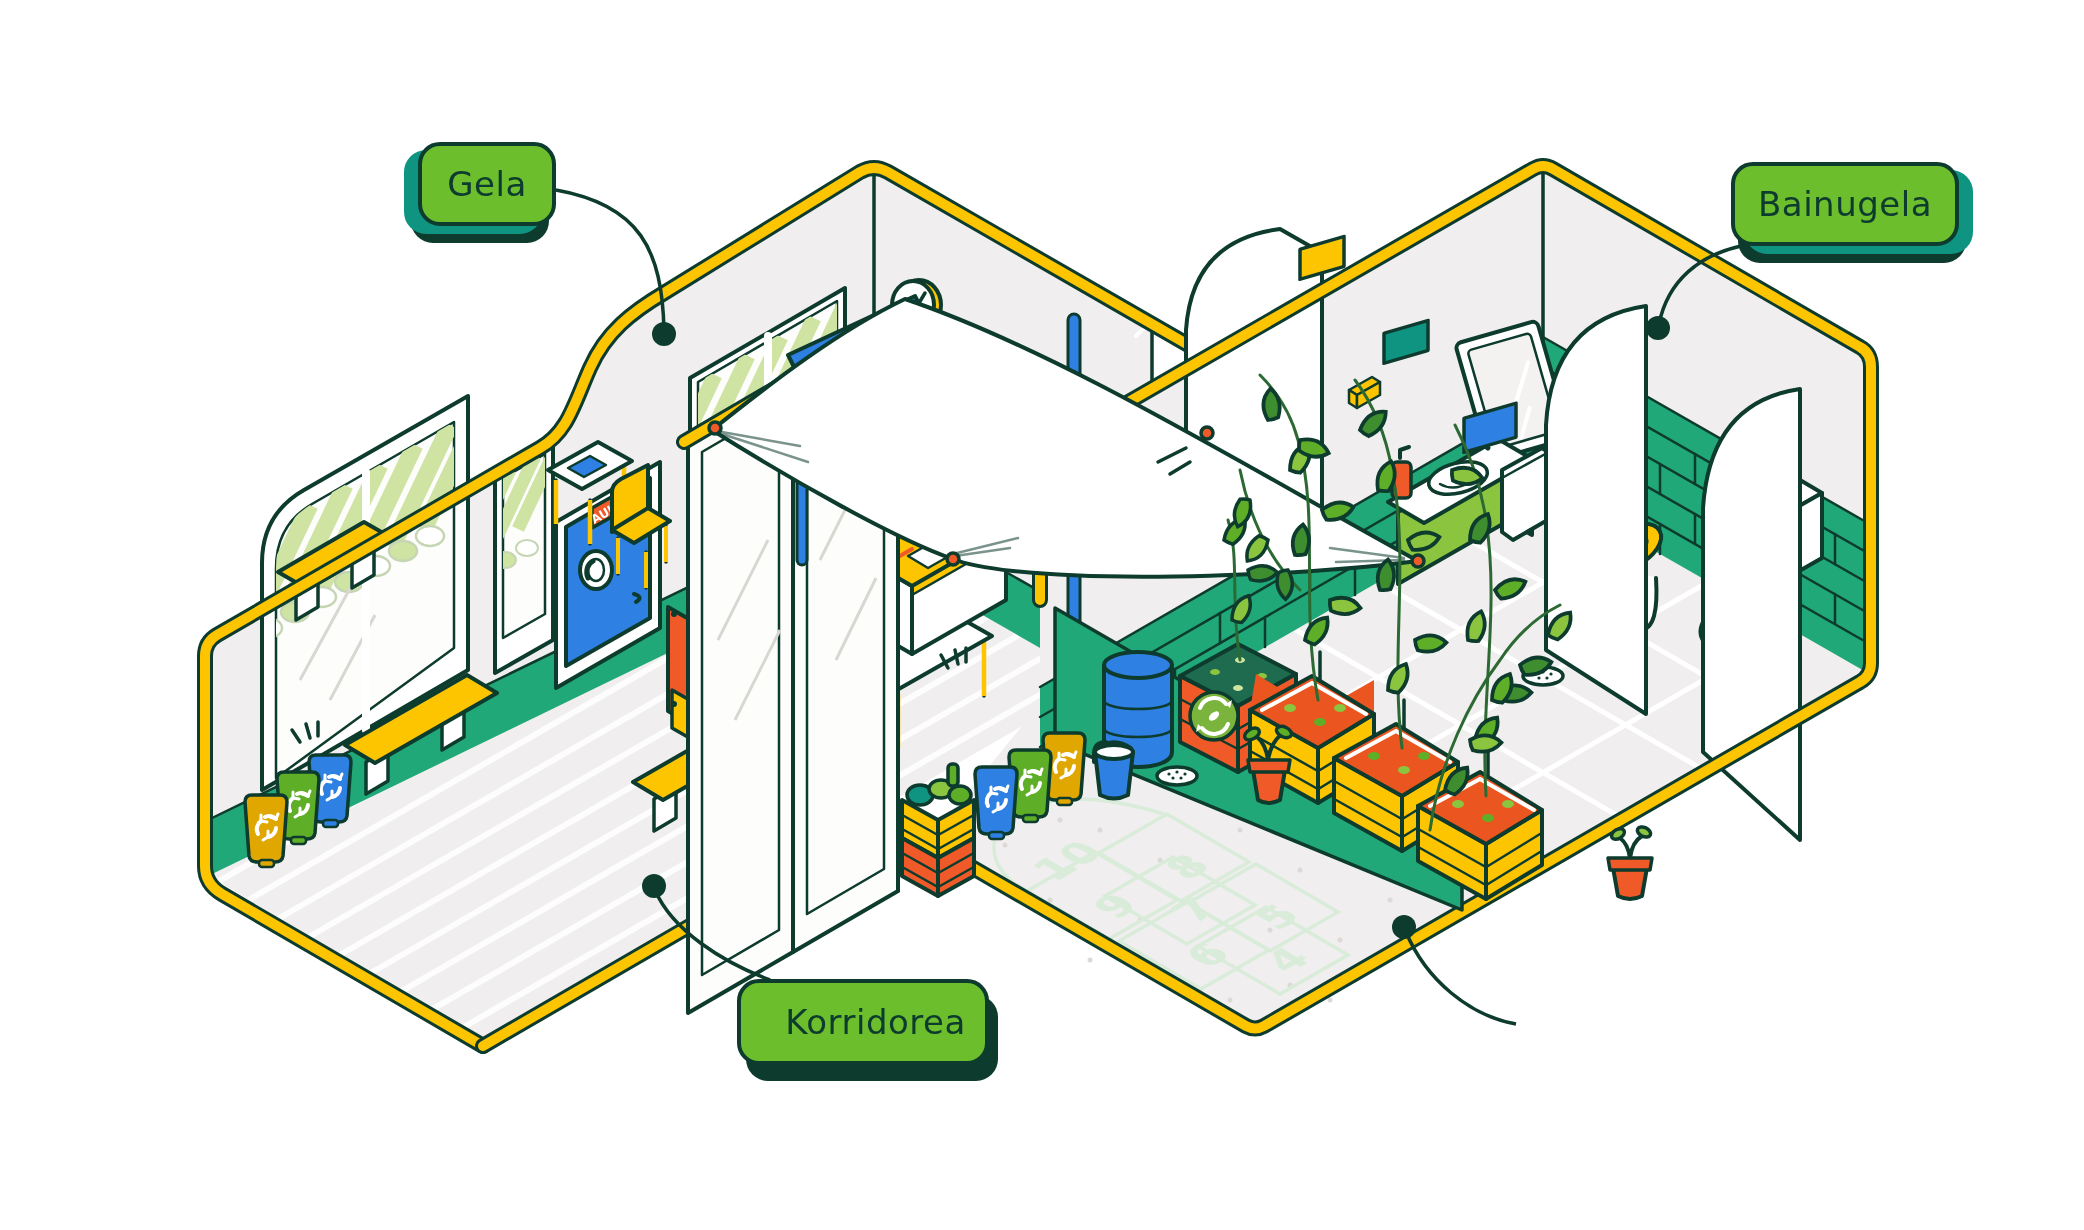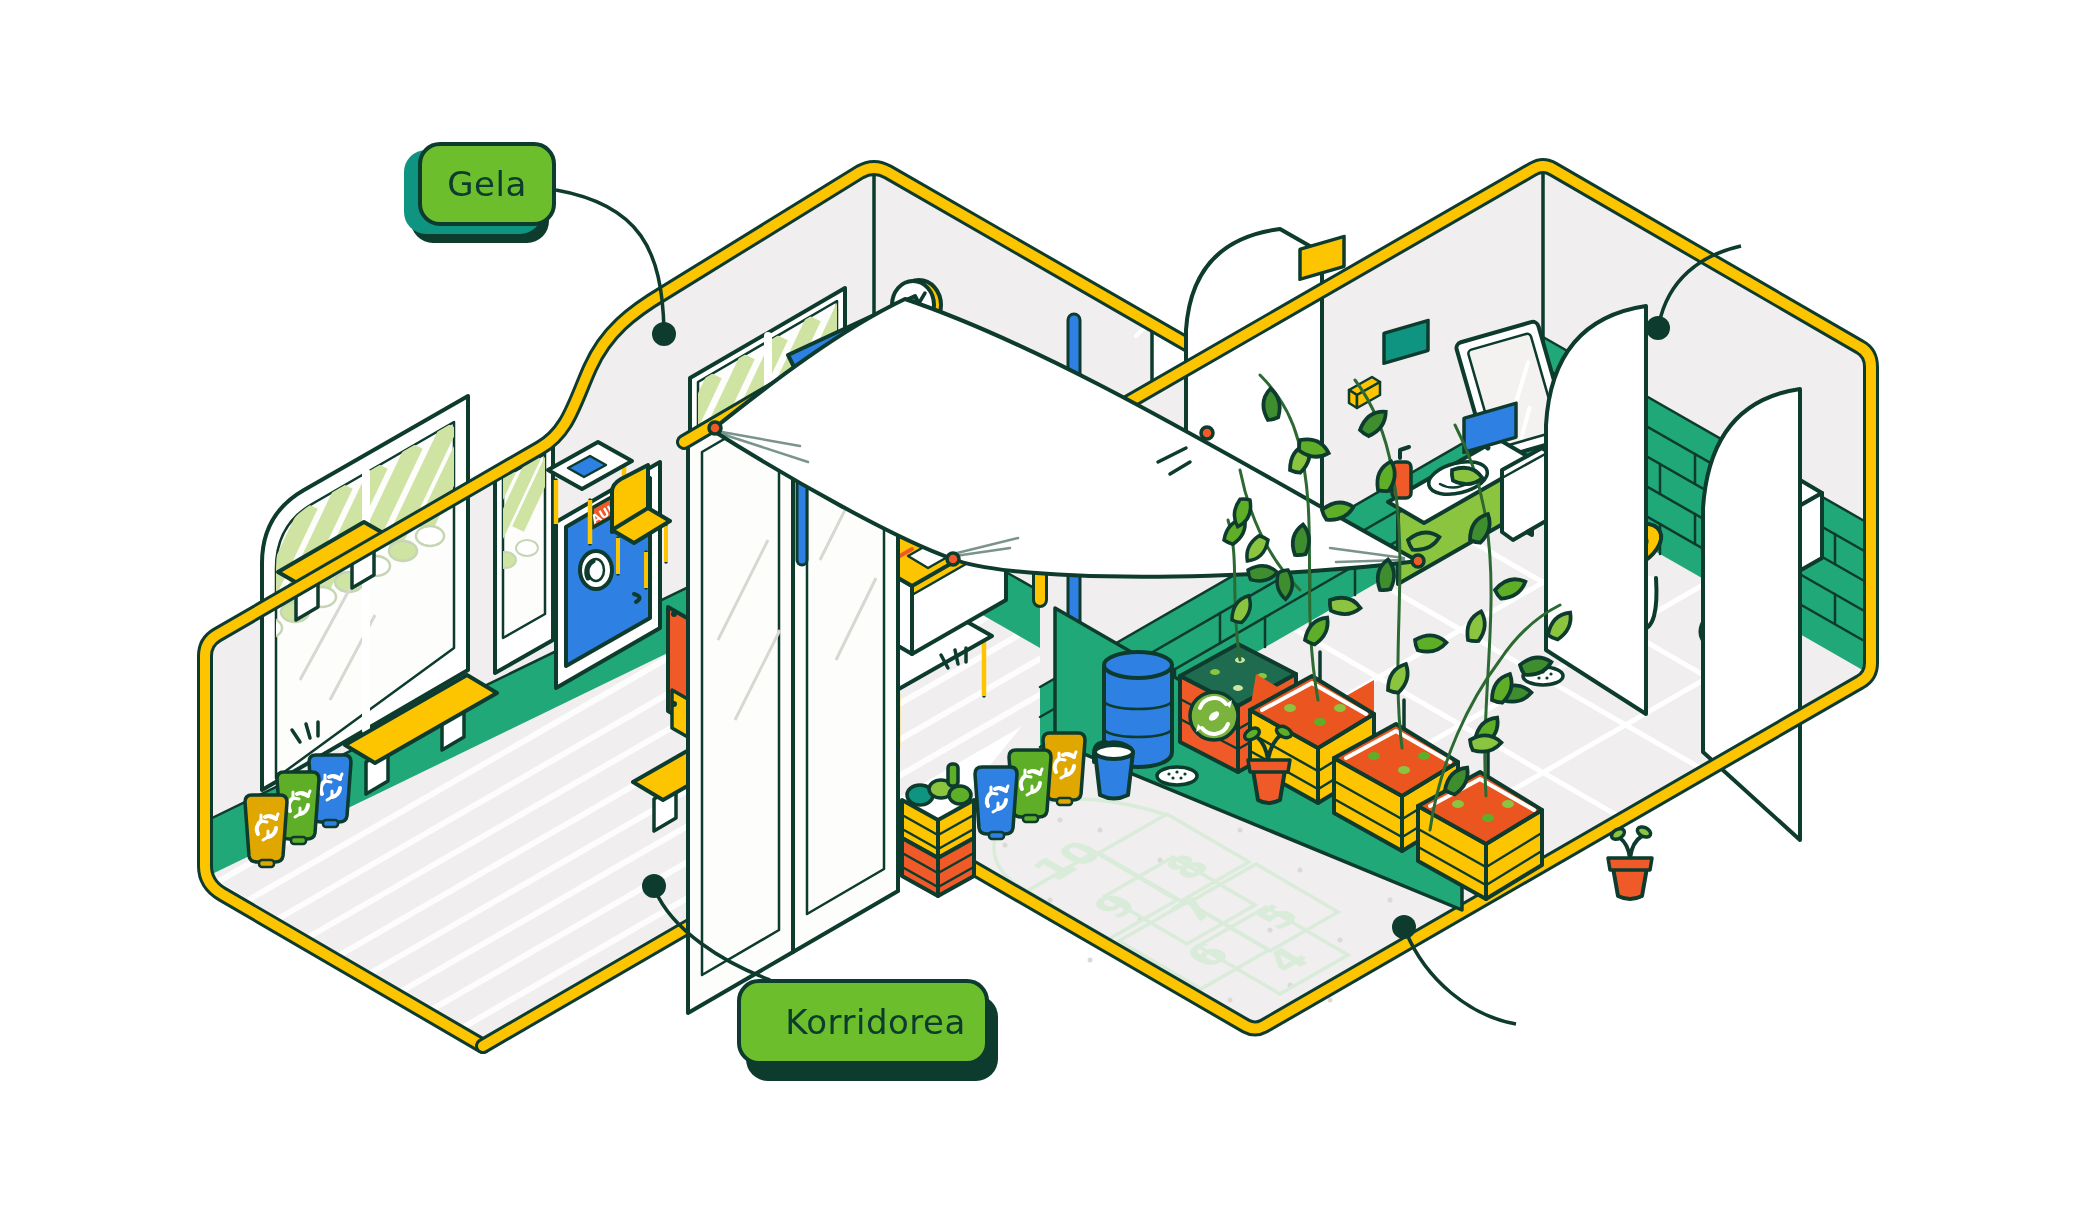--- a/index.html
+++ b/index.html
@@ -659,16 +659,19 @@
     <path class="leader" d="M770,980 C722,962 672,930 655,890"></path>
     <circle class="f-dark snone" cx="654" cy="886" r="12"></circle>
     <path class="leader" d="M1516,1024 C1470,1016 1426,980 1406,932"></path>
     <circle class="f-dark snone" cx="1404" cy="927" r="12"></circle>
   </g>
 </svg>
 
   <div class="tag tag-left tag-gela">
     <span>Gela</span>
   </div>
+  <div class="tag tag-right tag-bainugela">
+    <span>Bainugela</span>
+  </div>
   <div class="tag tag-down tag-korridorea">
     <span>Korridorea</span>
   </div>
 </div>
 
 </body></html>

